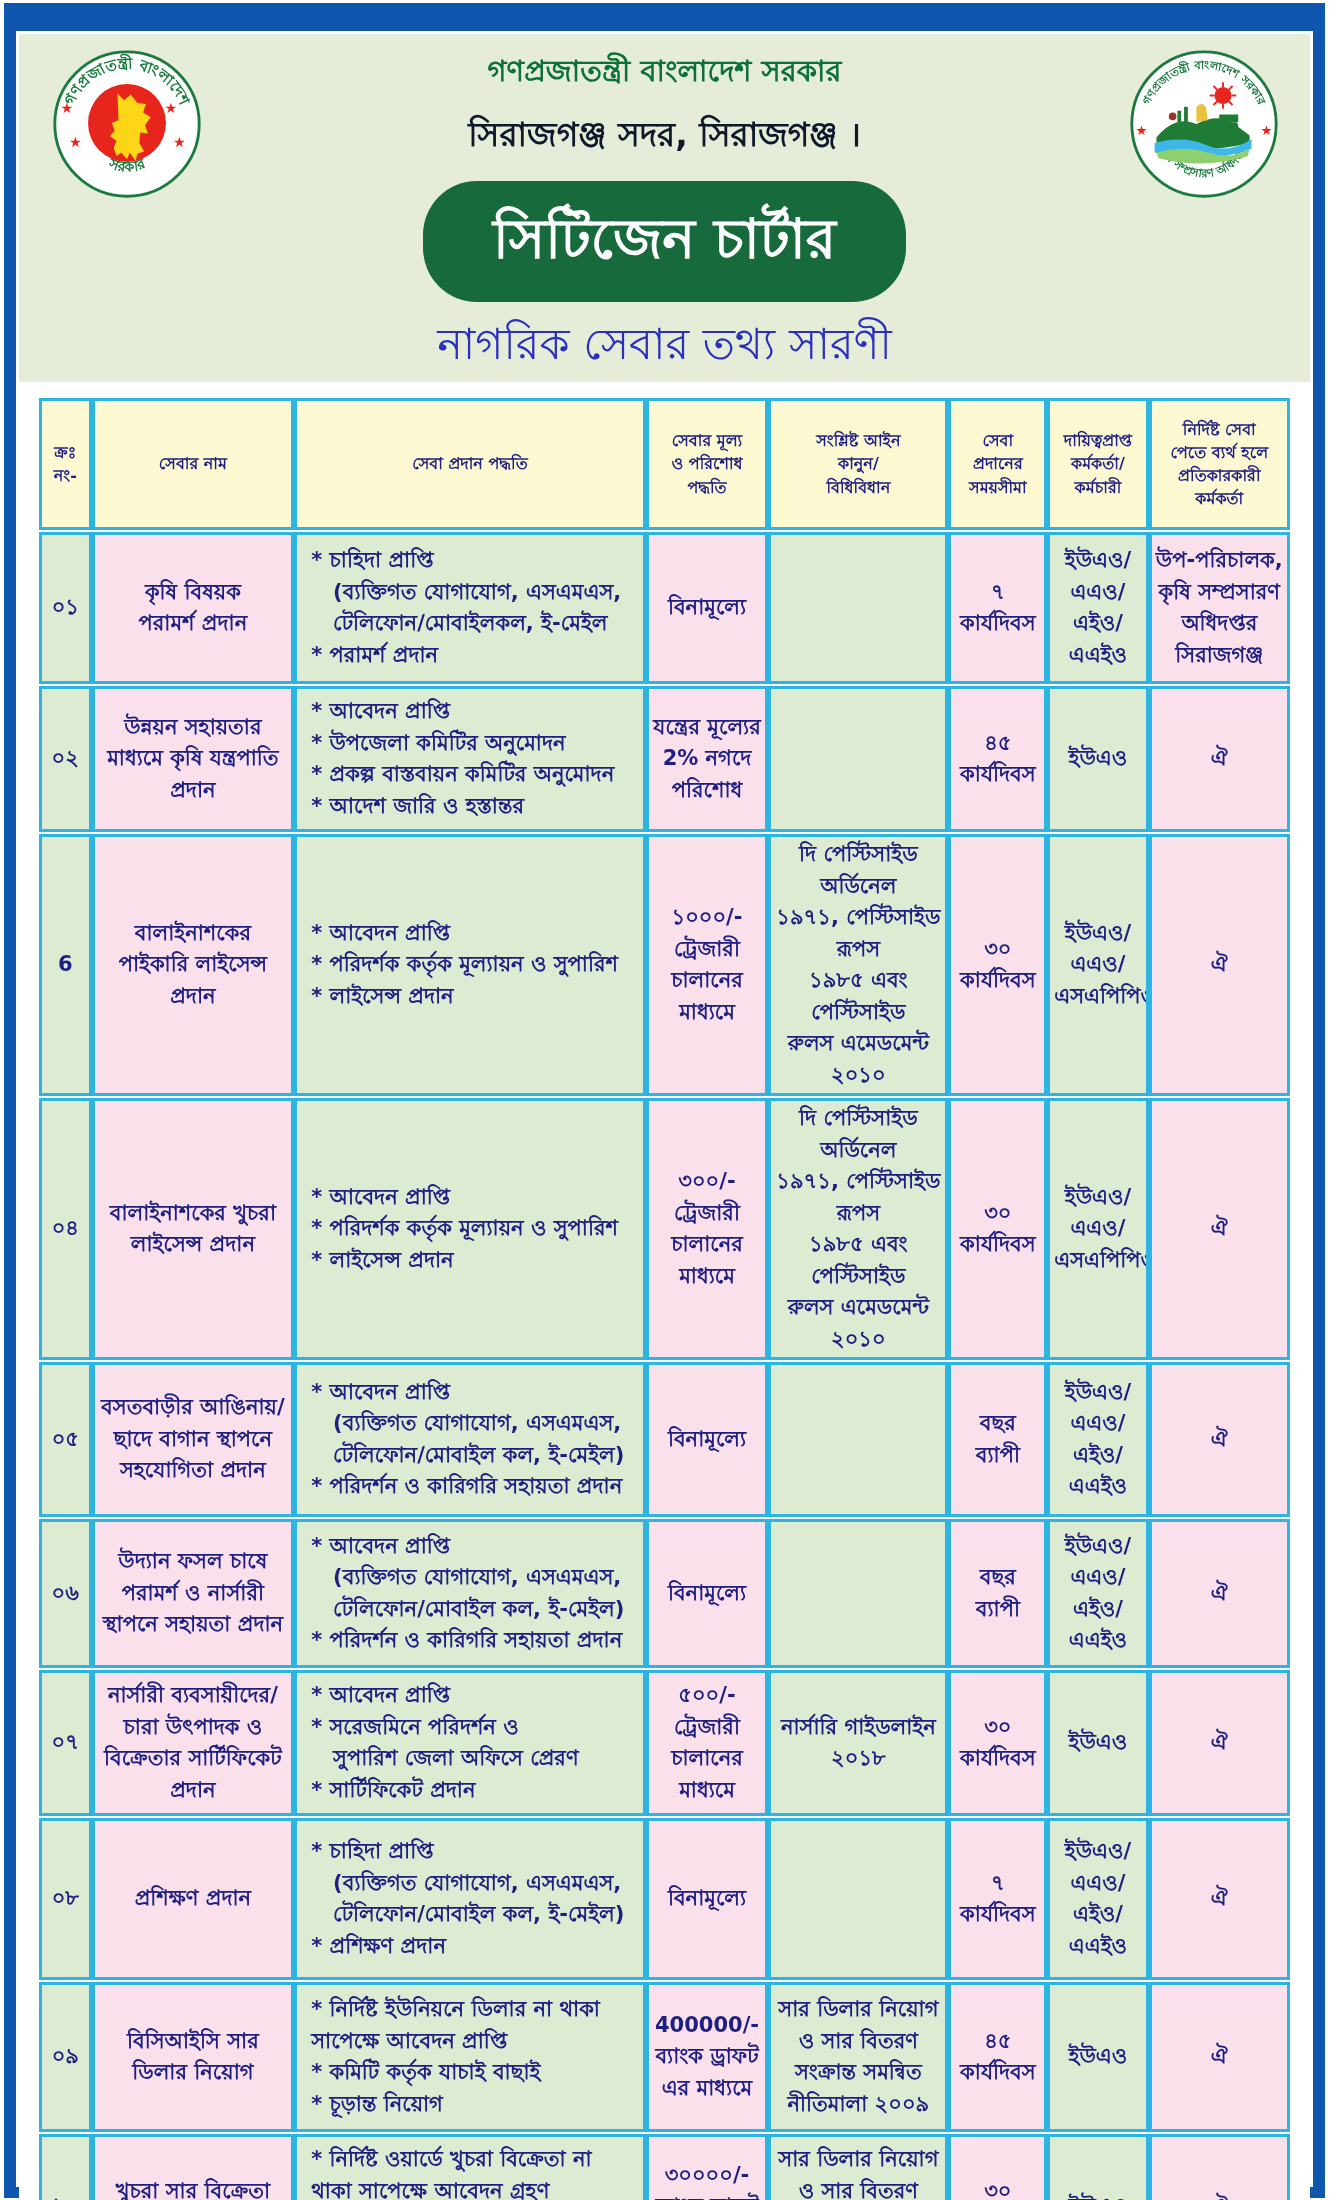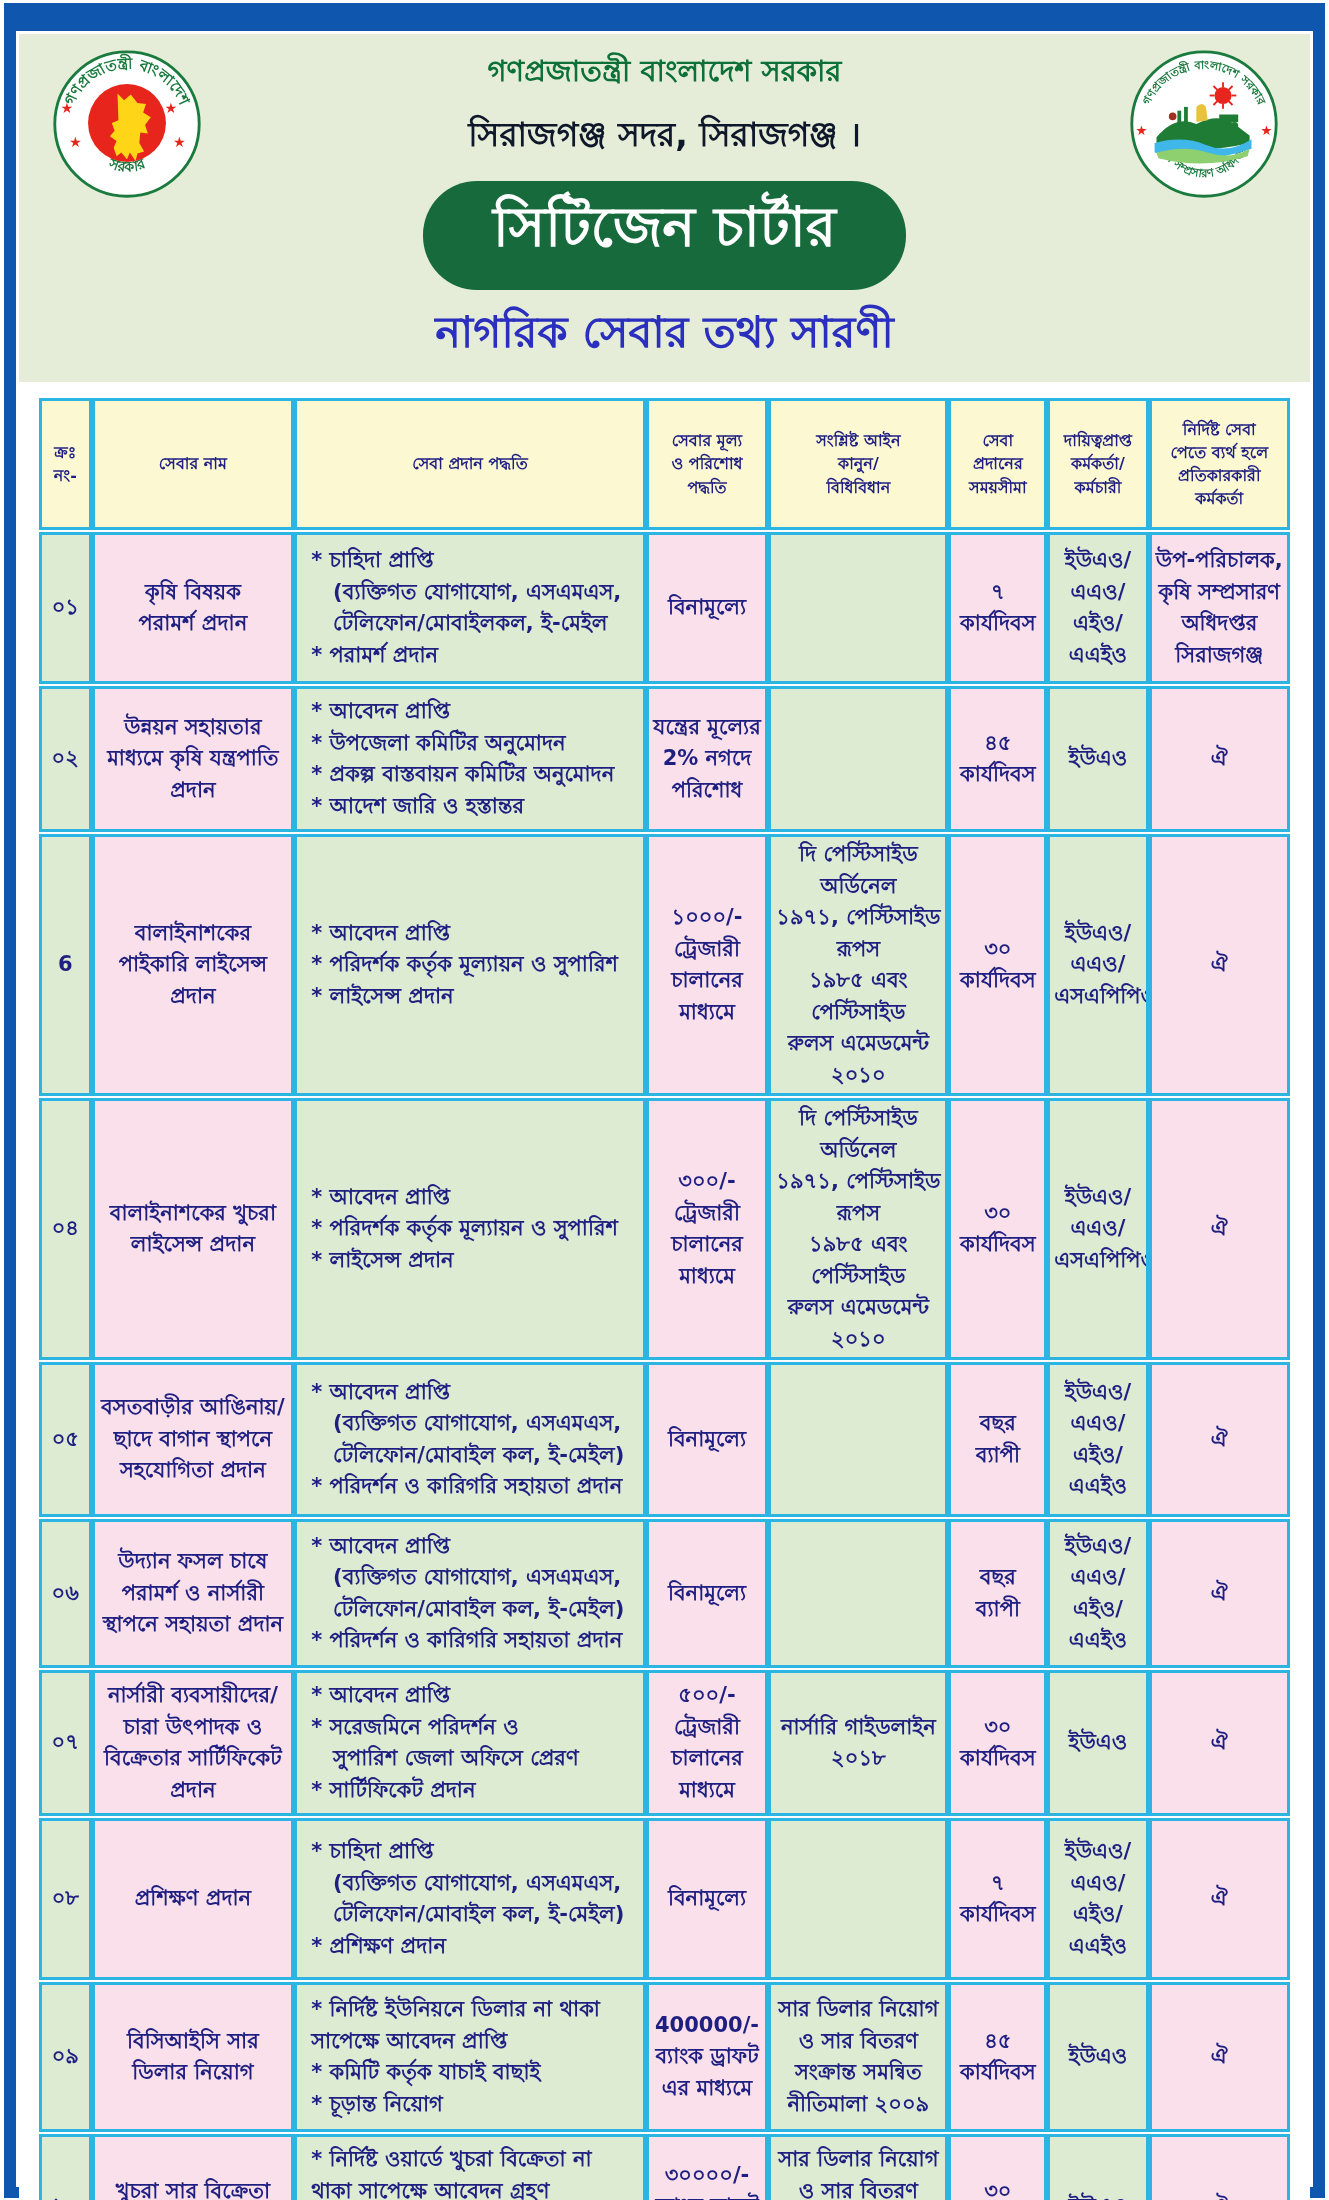--- a/index.html
+++ b/index.html
@@ -9,24 +9,24 @@
   .content{position:absolute;top:28px;left:12px;right:12px;bottom:11px;background:#e5edd8;
            border:3px solid #ffffff;display:flex;flex-direction:column;}
   
   .masthead{position:relative;height:348px;text-align:center;flex:0 0 auto;}
   .logo{position:absolute;top:14px;width:152px;height:152px;}
   .logo.left{left:32px;}
   .logo.right{right:30px;}
   .gov-line{margin-top:14px;font-size:29px;font-weight:bold;color:#0d7038;}
   .office-title{margin-top:4px;font-size:49px;font-weight:bold;color:#e41d1d;}
   .location-line{margin-top:12px;font-size:33px;font-weight:bold;color:#0f172a;}
-  .pill{display:inline-block;margin-top:16px;padding:4px 70px 14px 70px;background:#176a3c;
+  .pill{display:inline-block;margin-top:16px;padding:16px 70px 14px 70px;background:#176a3c;
         border-radius:54px;}
   .pill span{font-size:55px;font-weight:bold;color:#ffffff;}
-  .subtitle{margin-top:10px;font-size:43px;font-weight:bold;color:#2a2fbe;}
+  .subtitle{margin-top:10px;font-size:43px;font-weight:normal;color:#2a2fbe;}
   
   .table-band{flex:1 1 auto;background:#ffffff;padding:14px 20px 0 20px;}
   table.services{width:100%;table-layout:fixed;border-collapse:separate;border-spacing:0 2px;}
   th,td{border:3px solid #2cb5e3;vertical-align:middle;text-align:center;
         white-space:pre-line;color:#1f1f82;font-weight:bold;padding:2px 4px;
         overflow:hidden;}
   thead th{background:#fcf8d2;font-size:16px;line-height:1.45;}
   tbody td{font-size:21px;line-height:1.5;}
   tbody td:nth-child(odd){background:#dcebd2;}
   tbody td:nth-child(even){background:#f9e0ea;}

